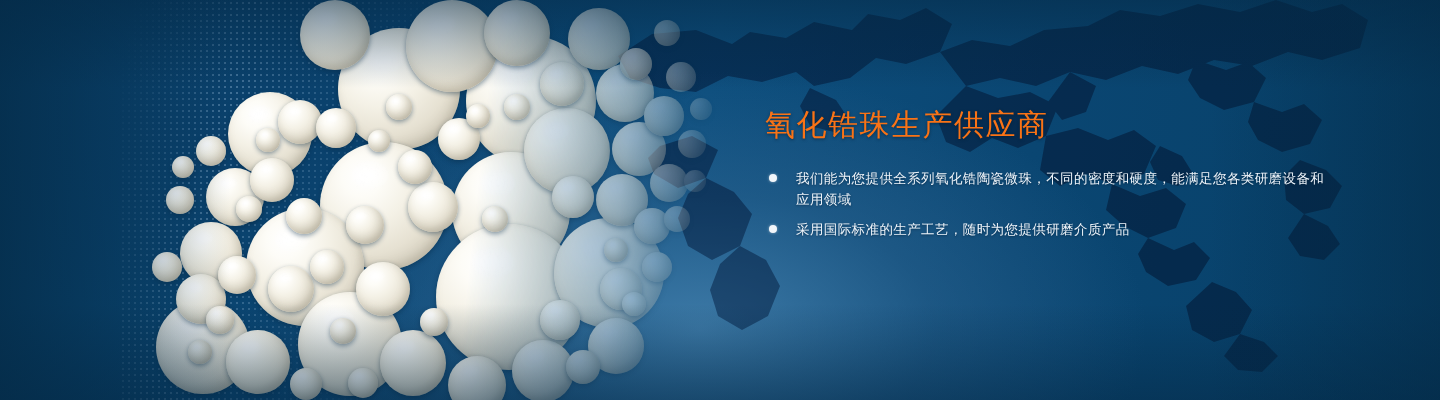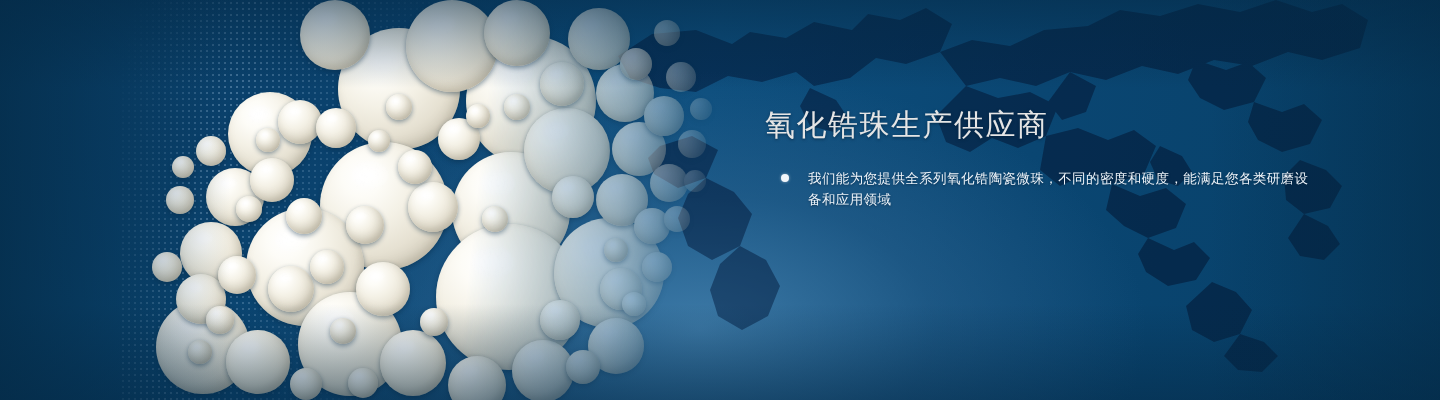--- a/index.html
+++ b/index.html
@@ -52,25 +52,25 @@
   }
   .bead::after{
     content:"";position:absolute;left:24%;top:15%;width:30%;height:22%;
     border-radius:50%;
     background:radial-gradient(ellipse at center, rgba(255,255,255,.95) 0%, rgba(255,255,255,.35) 55%, rgba(255,255,255,0) 100%);
     filter:blur(1px);
   }
   
   .copy{position:absolute;left:765px;top:106px;width:560px;}
   .headline{
-    color:#e5e5e5;font-size:30px;line-height:1.25;font-weight:400;
+    color:#f97316;font-size:30px;line-height:1.25;font-weight:400;
     letter-spacing:1.5px;margin:0 0 24px 0;
     text-shadow:0 1px 3px rgba(2,26,48,.6);
   }
-  .bullets{list-style:none;margin:12px;padding:0;}
+  .bullets{list-style:none;margin:0;padding:0;}
   .bullet{position:relative;padding-left:31px;margin-bottom:9px;}
   .dot{
     position:absolute;left:4px;top:6px;width:8px;height:8px;border-radius:50%;
     background:#f2f6fa;box-shadow:0 0 3px rgba(255,255,255,.5);
   }
   .bullet-text{
     display:block;color:#eef4fa;font-size:13.5px;line-height:21px;
     letter-spacing:.4px;text-shadow:0 1px 2px rgba(2,26,48,.55);
   }
 </style>
@@ -189,16 +189,20 @@
 
   <div class="bg-vignette"></div>
 
   <div class="copy">
     <h1 class="headline">氧化锆珠生产供应商</h1>
     <ul class="bullets">
       <li class="bullet">
         <span class="dot"></span>
         <span class="bullet-text">我们能为您提供全系列氧化锆陶瓷微珠，不同的密度和硬度，能满足您各类研磨设备和应用领域</span>
       </li>
+      <li class="bullet">
+        <span class="dot"></span>
+        <span class="bullet-text">采用国际标准的生产工艺，随时为您提供研磨介质产品</span>
+      </li>
     </ul>
   </div>
 
 </div>
 
 </body></html>

